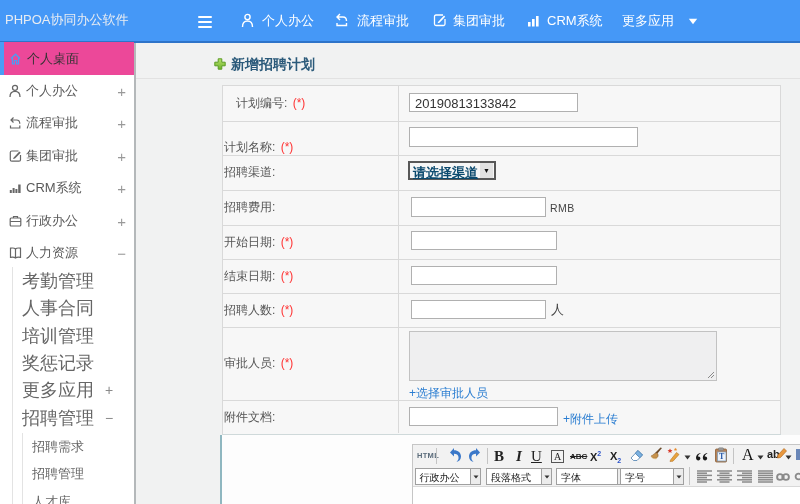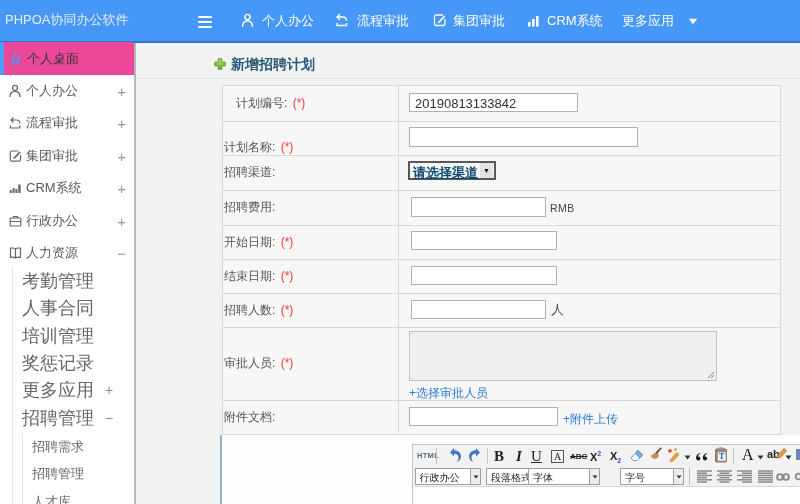--- a/index.html
+++ b/index.html
@@ -284,21 +284,21 @@
     </span>
 </div>
 <div class="abs" style="left:486px; top:467.5px; width:66px; height:17px; background:#fff; border:1px solid #a0a0a0;">
   <span style="position:absolute; left:4px; top:2px; font-size:10px; color:#222;">段落格式</span>
   <span style="position:absolute; right:0; top:0; width:10px; height:15px; background:#ececec; border-left:1px solid #a0a0a0;">
       <svg style="position:absolute;left:2px;top:6px;" width="6" height="4" viewBox="0 0 6 4">
         <path d="M0.5 0.5 L3 3.5 L5.5 0.5 Z" fill="#333"></path>
       </svg>
     </span>
 </div>
-<div class="abs" style="left:528px; top:467.5px; width:72px; height:17px; background:#fff; border:1px solid #a0a0a0;">
+<div class="abs" style="left:556px; top:467.5px; width:72px; height:17px; background:#fff; border:1px solid #a0a0a0;">
   <span style="position:absolute; left:4px; top:2px; font-size:10px; color:#222;">字体</span>
   <span style="position:absolute; right:0; top:0; width:10px; height:15px; background:#ececec; border-left:1px solid #a0a0a0;">
       <svg style="position:absolute;left:2px;top:6px;" width="6" height="4" viewBox="0 0 6 4">
         <path d="M0.5 0.5 L3 3.5 L5.5 0.5 Z" fill="#333"></path>
       </svg>
     </span>
 </div>
 <div class="abs" style="left:620px; top:467.5px; width:64px; height:17px; background:#fff; border:1px solid #a0a0a0;">
   <span style="position:absolute; left:4px; top:2px; font-size:10px; color:#222;">字号</span>
   <span style="position:absolute; right:0; top:0; width:10px; height:15px; background:#ececec; border-left:1px solid #a0a0a0;">

